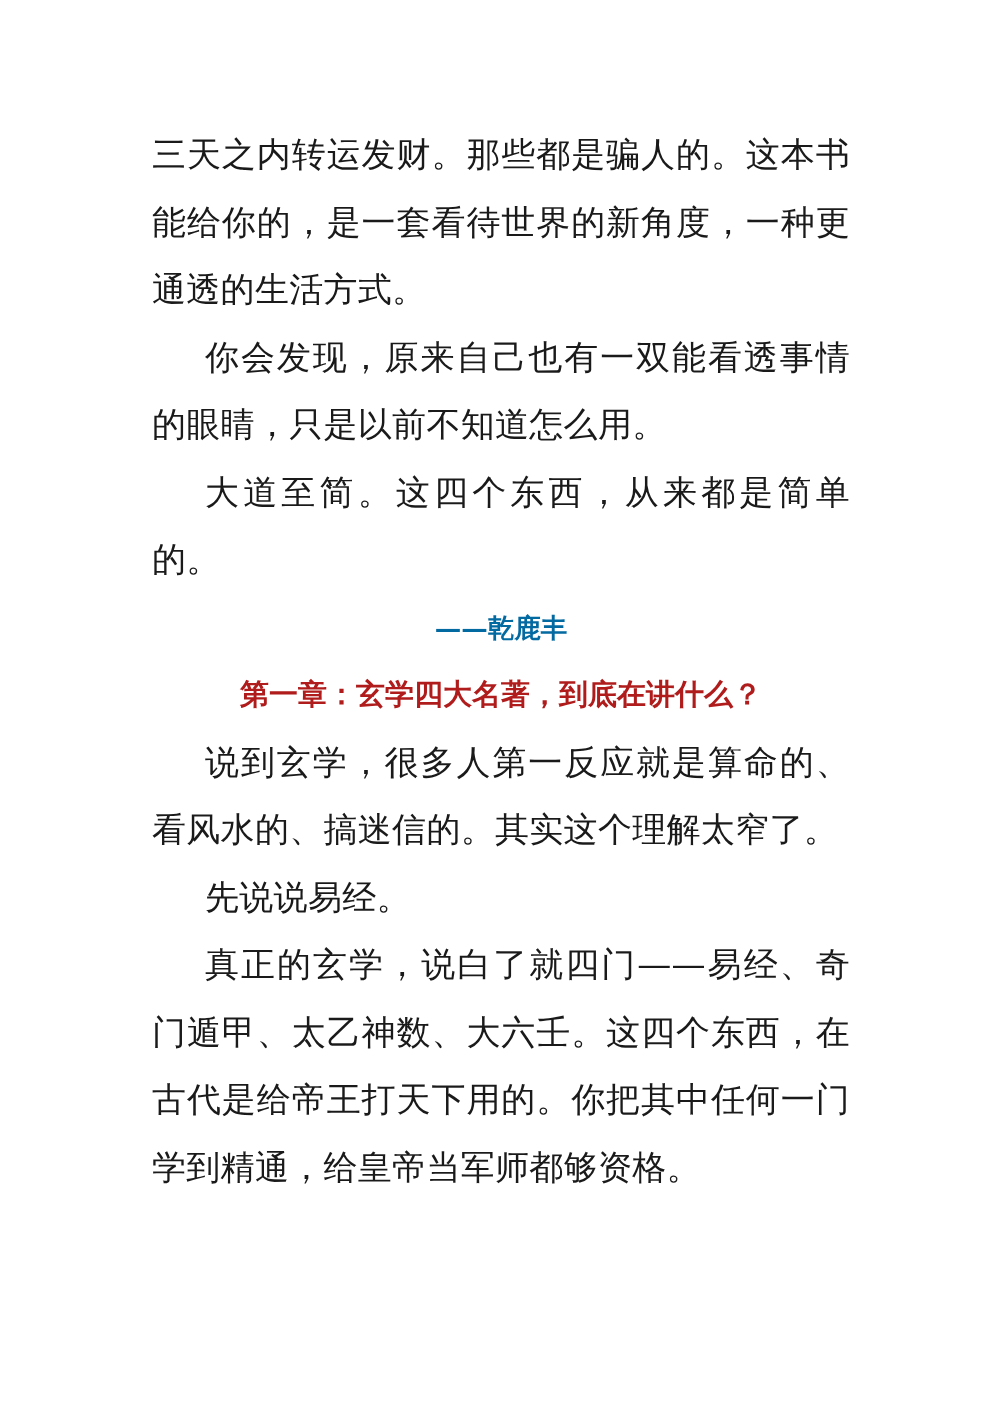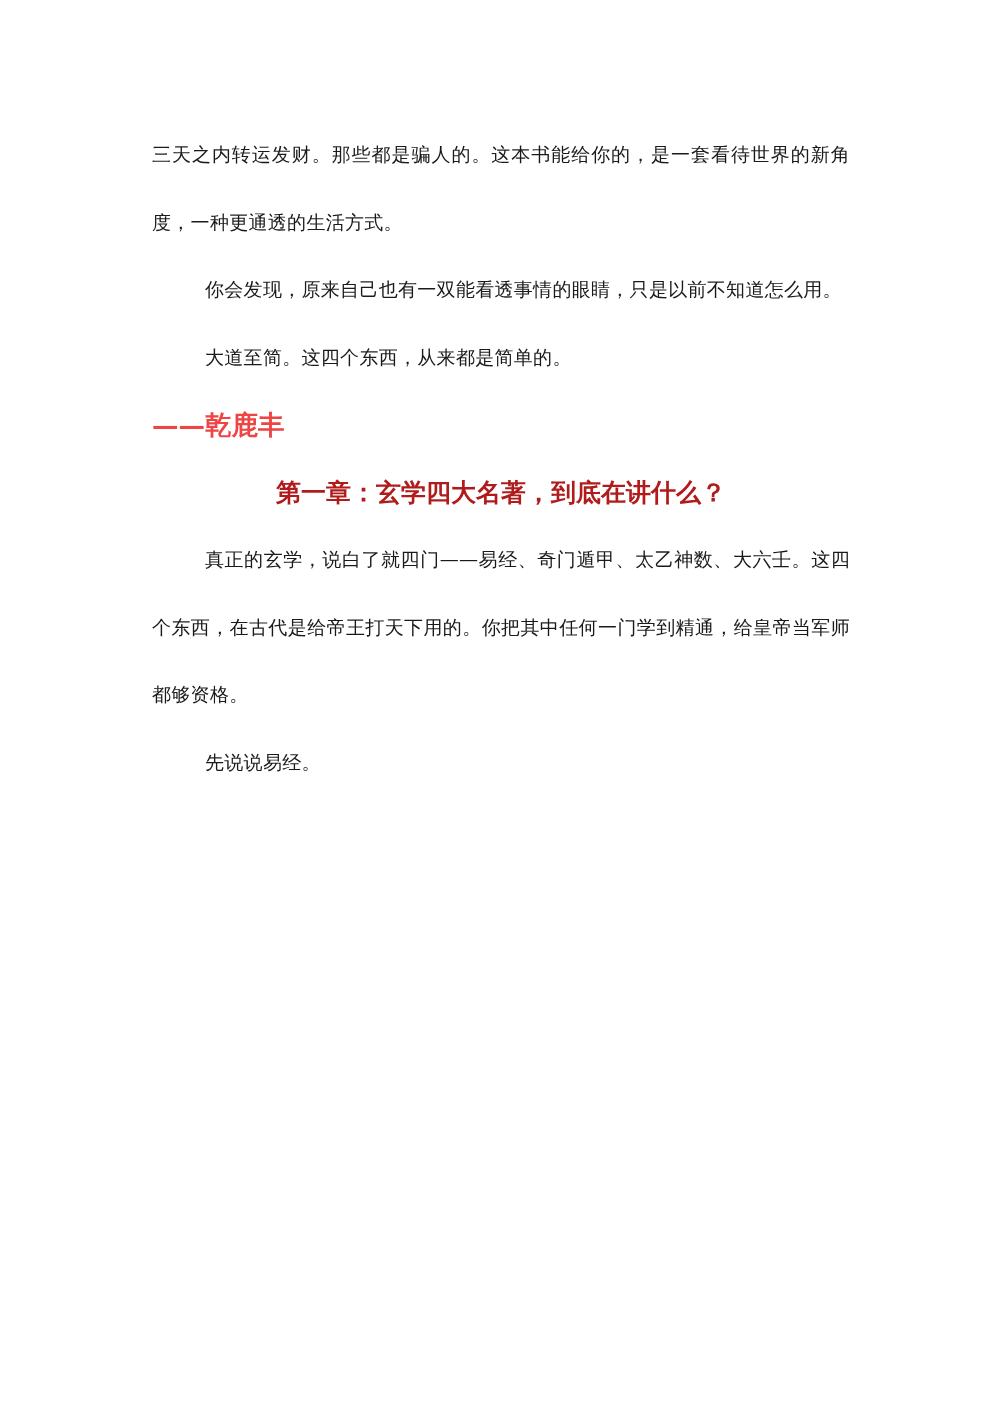--- a/index.html
+++ b/index.html
@@ -16,53 +16,55 @@
       color: #1a1a1a;
     }
     .page {
       position: absolute;
       left: 152px;
       top: 121px;
       width: 698px;
     }
     .para {
       margin: 0;
-      font-size: 19px;
+      font-size: 34px;
       line-height: 67.5px;
       letter-spacing: 0.3px;
       text-align: justify;
       text-align-last: left;
       word-break: break-all;
     }
     .indent {
       text-indent: 53px;
     }
     .signature {
       margin: 0;
       font-size: 26.5px;
       line-height: 67.5px;
-      color: #ef4444;
+      text-align: center;
+      color: #0369a1;
       font-weight: bold;
     }
     .chapter-title {
       margin: 0;
-      font-size: 25px;
+      font-size: 29px;
       line-height: 67.5px;
       text-align: center;
       color: #b01c1c;
       font-weight: bold;
     }
   </style>
 </head>
 <body>
 
 <div class="page">
   <p class="para">三天之内转运发财。那些都是骗人的。这本书能给你的，是一套看待世界的新角度，一种更通透的生活方式。</p>
   <p class="para indent">你会发现，原来自己也有一双能看透事情的眼睛，只是以前不知道怎么用。</p>
   <p class="para indent">大道至简。这四个东西，从来都是简单的。</p>
 
   <p class="signature">——乾鹿丰</p>
 
   <h2 class="chapter-title">第一章：玄学四大名著，到底在讲什么？</h2>
 
+  <p class="para indent">说到玄学，很多人第一反应就是算命的、看风水的、搞迷信的。其实这个理解太窄了。</p>
+  <p class="para indent">先说说易经。</p>
   <p class="para indent">真正的玄学，说白了就四门——易经、奇门遁甲、太乙神数、大六壬。这四个东西，在古代是给帝王打天下用的。你把其中任何一门学到精通，给皇帝当军师都够资格。</p>
-  <p class="para indent">先说说易经。</p>
 </div>
 
 </body></html>

